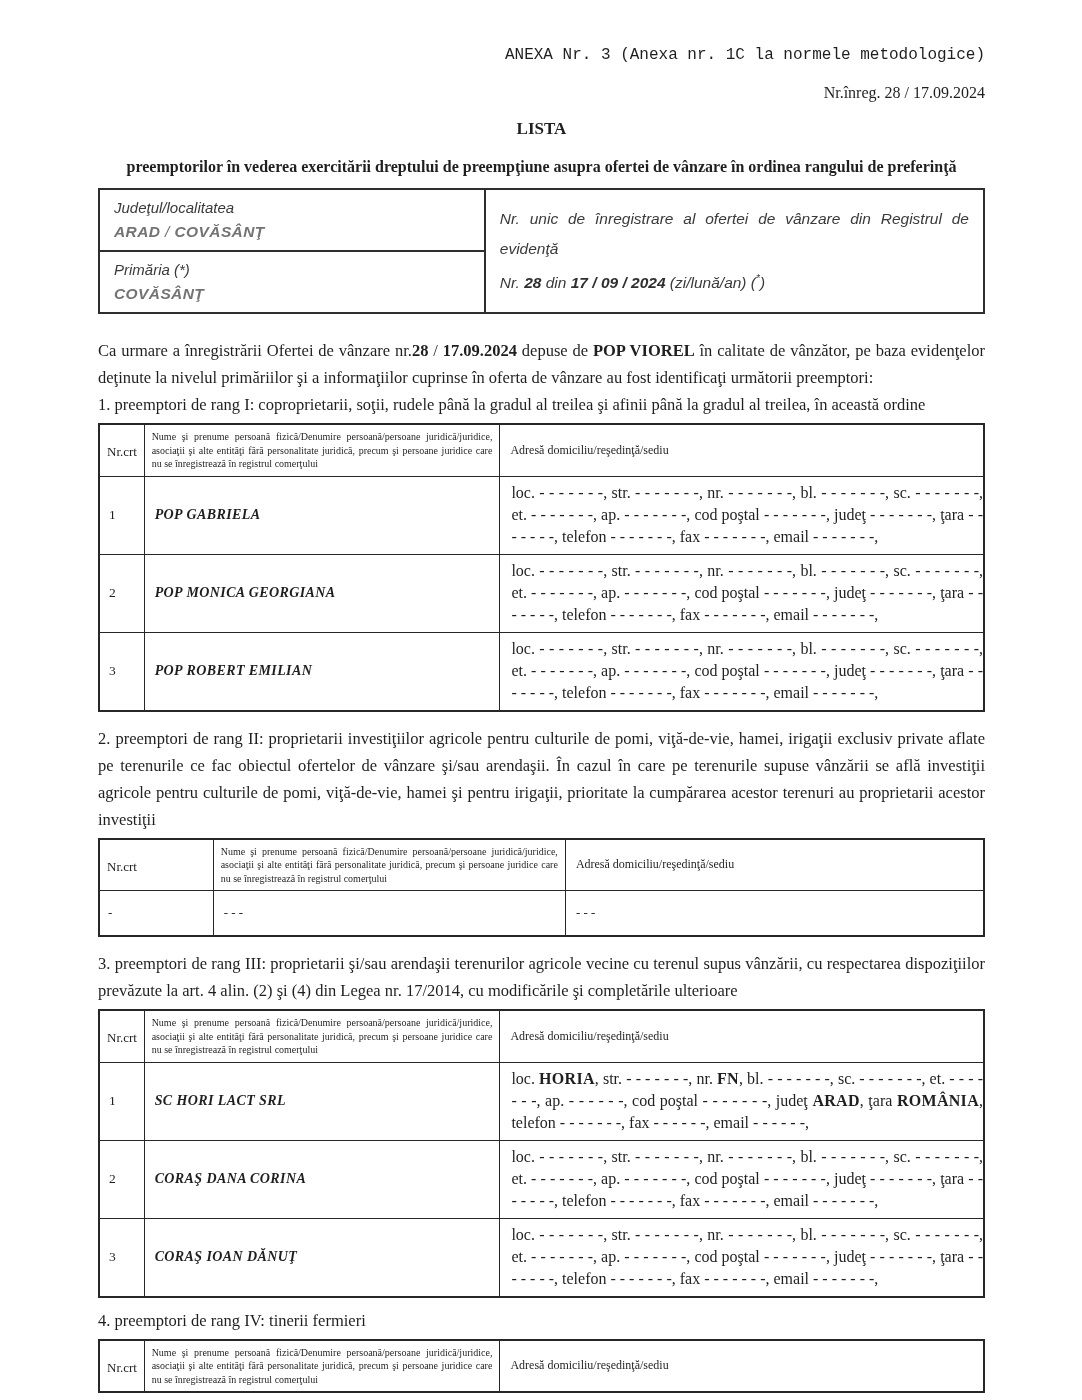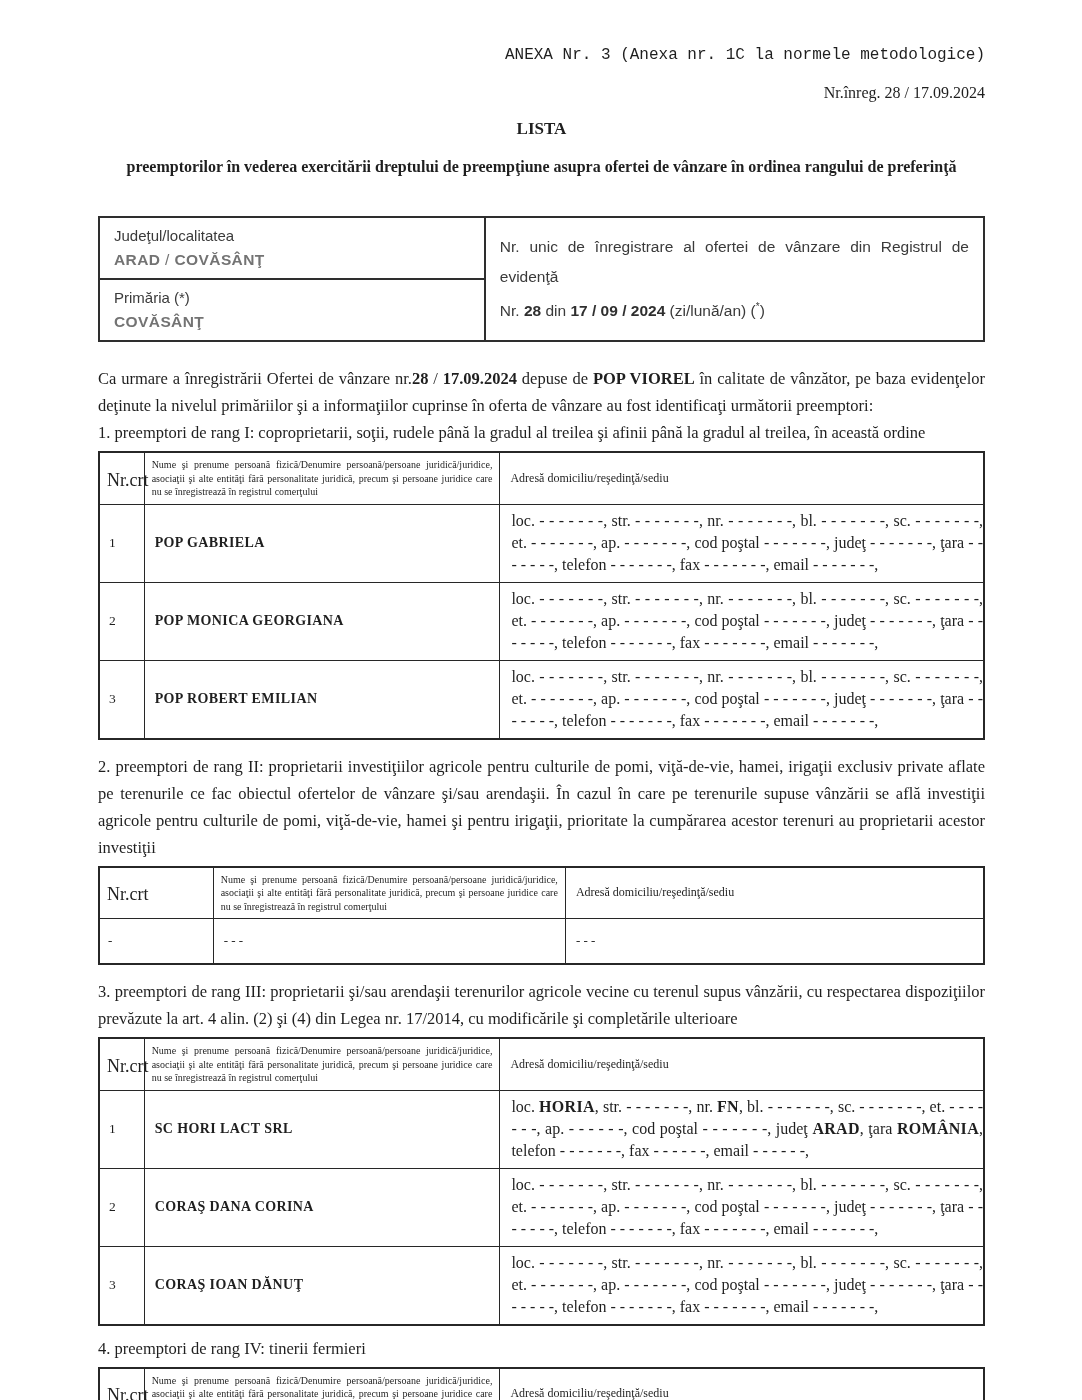--- a/index.html
+++ b/index.html
@@ -13,24 +13,25 @@
 
   .right-line { text-align: right; font-size: 16px; line-height: 22px; }
   .anexa-line { margin-bottom: 16px; font-family: Liberation Mono, monospace; }
   .reg-line { margin-bottom: 4px; }
 
   .doc-title { text-align: center; font-weight: bold; font-size: 17px; line-height: 24px; margin: 13px; }
   .doc-subtitle { text-align: center; font-weight: bold; font-size: 16px; line-height: 26px; margin: 0 0 0 0; }
 
   
   table.info-box {
-    width: 100%; border-collapse: collapse; margin-top: 36px;
+    width: 100%; border-collapse: collapse; margin-top: 8px;
     font-family: "Liberation Sans", "DejaVu Sans", sans-serif;
     color: #3a3a3a;
     table-layout: fixed;
+    font-style: italic;
   }
   table.info-box td { border: 2px solid #2e2e2e; vertical-align: middle; padding: 6px 14px; }
   .info-left { width: 40.2%; }
   .info-label { font-size: 15px; line-height: 24px; }
   .info-value { font-size: 15.5px; font-weight: bold; letter-spacing: 0.4px; line-height: 24px; color: #737373; }
   .info-value .sep { font-weight: normal; }
   .info-right-title { font-size: 15.5px; line-height: 30px; text-align: justify; text-align-last: justify; margin: 0; }
   .info-right-reg { font-size: 15.5px; line-height: 30px; margin: 0; }
   .info-right-reg b { color: #2f2f2f; }
   .info-right-reg sup { font-size: 10px; }
@@ -48,26 +49,26 @@
     border: 2px solid #272727; margin-top: 5px;
   }
   table.data-table td { border: 1px solid #272727; vertical-align: middle; }
   .c-nr   { width: 5.1%; }
   .c-name { width: 40.2%; }
   .c-addr { width: 54.7%; }
   .c-nr-wide   { width: 12.9%; }
   .c-name-mid  { width: 39.8%; }
   .c-addr-mid  { width: 47.3%; }
 
-  td.h-nr   { font-size: 18px; padding: 4px 2px 0 7px; }
+  td.h-nr   { font-size: 13px; padding: 4px 2px 0 7px; }
   td.h-name { font-size: 10px; line-height: 13.5px; text-align: justify; padding: 5px 7px; }
   td.h-addr { font-size: 12px; padding: 4px 10px; }
 
   td.cell-nr   { font-size: 13.5px; padding: 4px 2px 4px 9px; height: 69px; }
-  td.cell-name { font-size: 14px; font-weight: bold; letter-spacing: 0.4px; padding: 4px 4px 4px 10px; }
+  td.cell-name { font-size: 14px; font-weight: bold; letter-spacing: 0.4px; padding: 4px 4px 4px 10px; font-style: italic; }
   td.cell-addr { font-size: 16px; line-height: 22px; text-align: justify; padding: 3px 0 3px 11px; }
   td.cell-addr b { letter-spacing: 0.3px; }
 
   td.cell-empty-nr, td.cell-empty-name, td.cell-empty-addr {
     font-size: 13px; height: 36px; padding: 4px 10px;
   }
   td.cell-empty-nr { padding-left: 8px; }
 
   .s4-line { margin-top: 9px; }
 </style>

